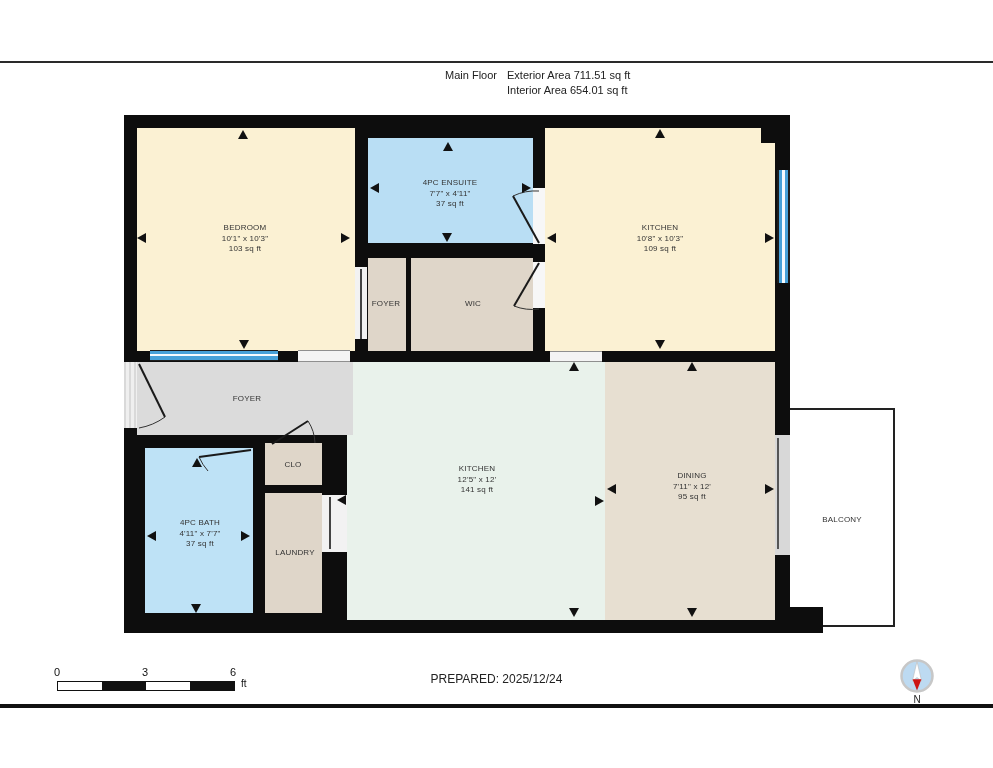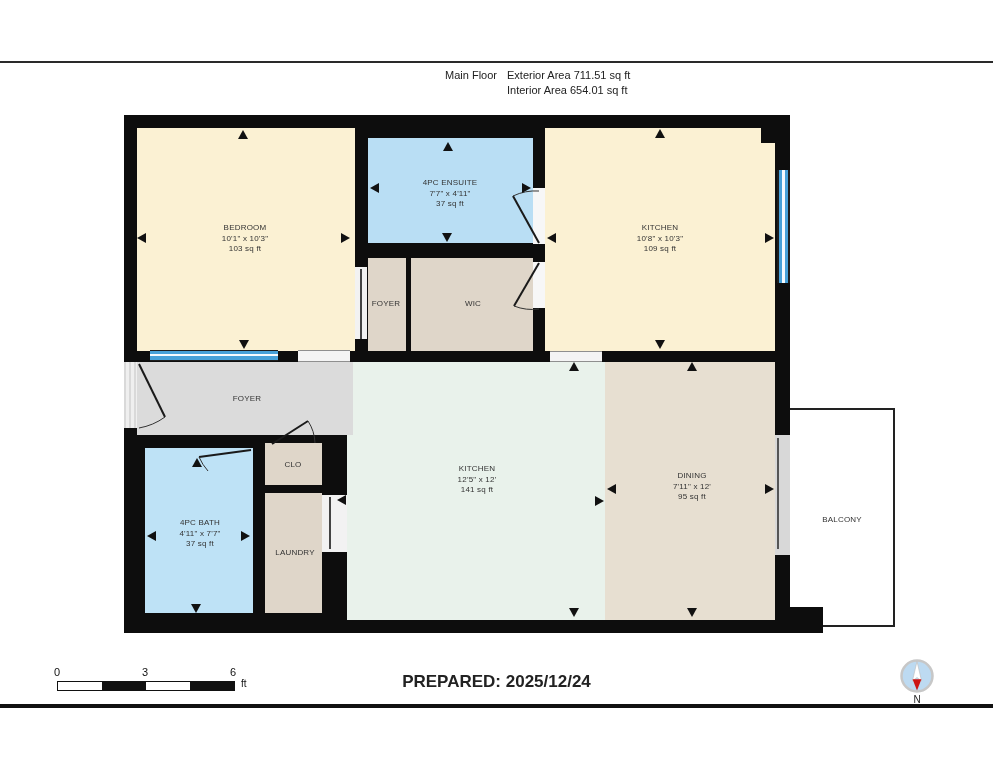--- a/index.html
+++ b/index.html
@@ -39,21 +39,21 @@
   .arrow.left{border-top:5px solid transparent;border-bottom:5px solid transparent;border-right:9px solid #111;}
   .arrow.right{border-top:5px solid transparent;border-bottom:5px solid transparent;border-left:9px solid #111;}
 
   
   .scale-num{position:absolute;top:666px;width:12px;text-align:center;font-size:11px;color:#111;}
   .scale-bar{left:57px;top:681px;width:176px;height:8px;border:1px solid #111;box-sizing:content-box;display:flex;}
   .scale-bar div{width:44px;height:8px;}
   .scale-bar div:nth-child(odd){background:#ffffff;}
   .scale-bar div:nth-child(even){background:#111111;}
   .scale-unit{left:241px;top:678px;font-size:10px;color:#111;}
-  .prepared{left:0;top:672px;width:993px;text-align:center;font-size:17px;font-weight:700;color:#222;}
+  .prepared{left:0;top:672px;width:993px;text-align:center;font-size:12px;font-weight:400;color:#222;}
   .compass{left:898px;top:657px;}
   .compass-n{left:898px;top:694px;width:38px;text-align:center;font-size:10px;color:#222;}
   .rule-thick{left:0;top:704px;width:993px;height:4px;background:#111;}
   .disclaimer{left:21px;top:711px;width:950px;font-size:8.5px;color:#1a1a1a;}
 </style>
 </head>
 <body>
 
 <div class="stage">
 

